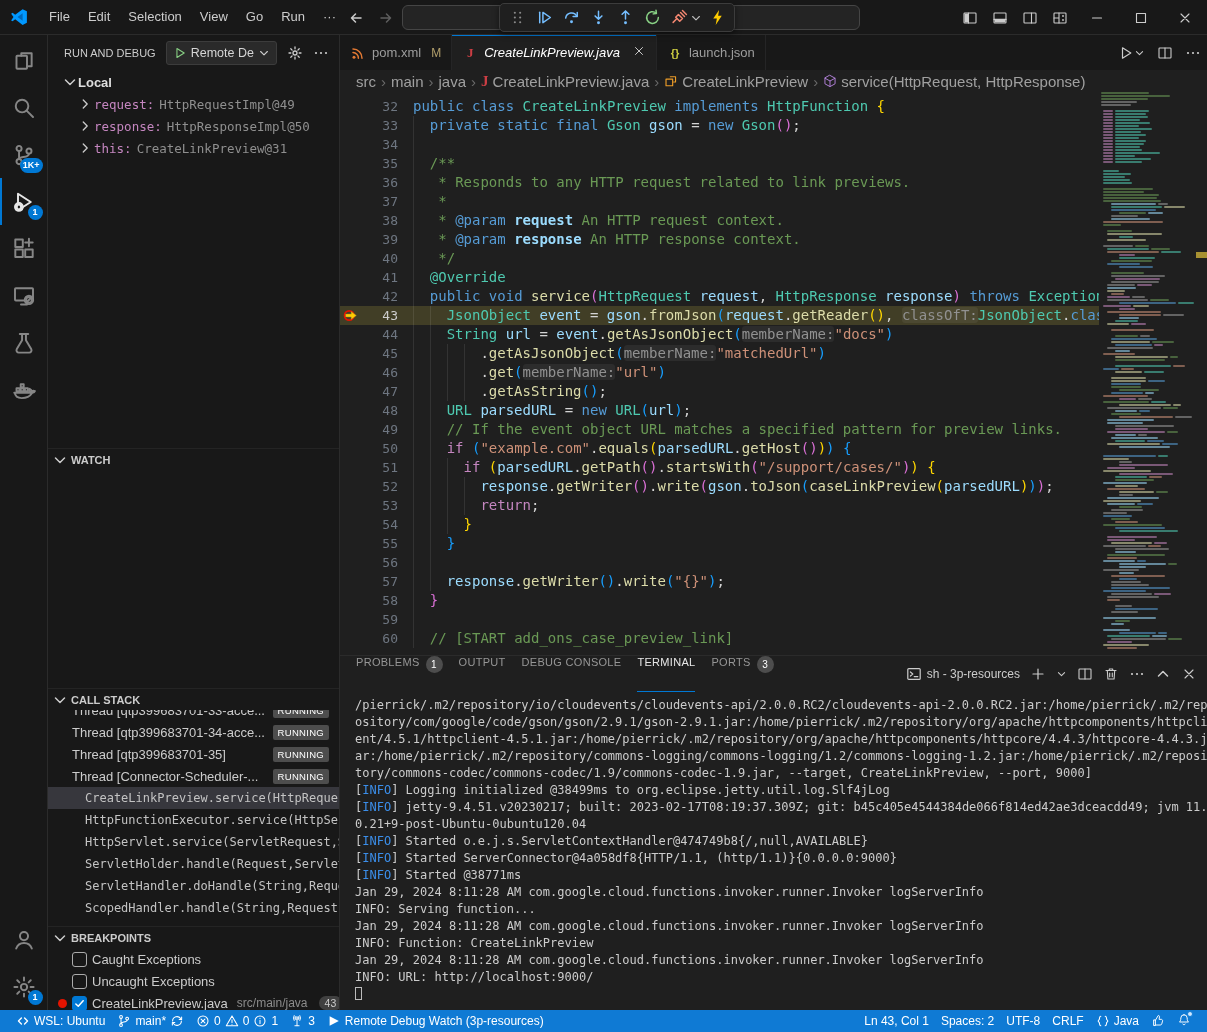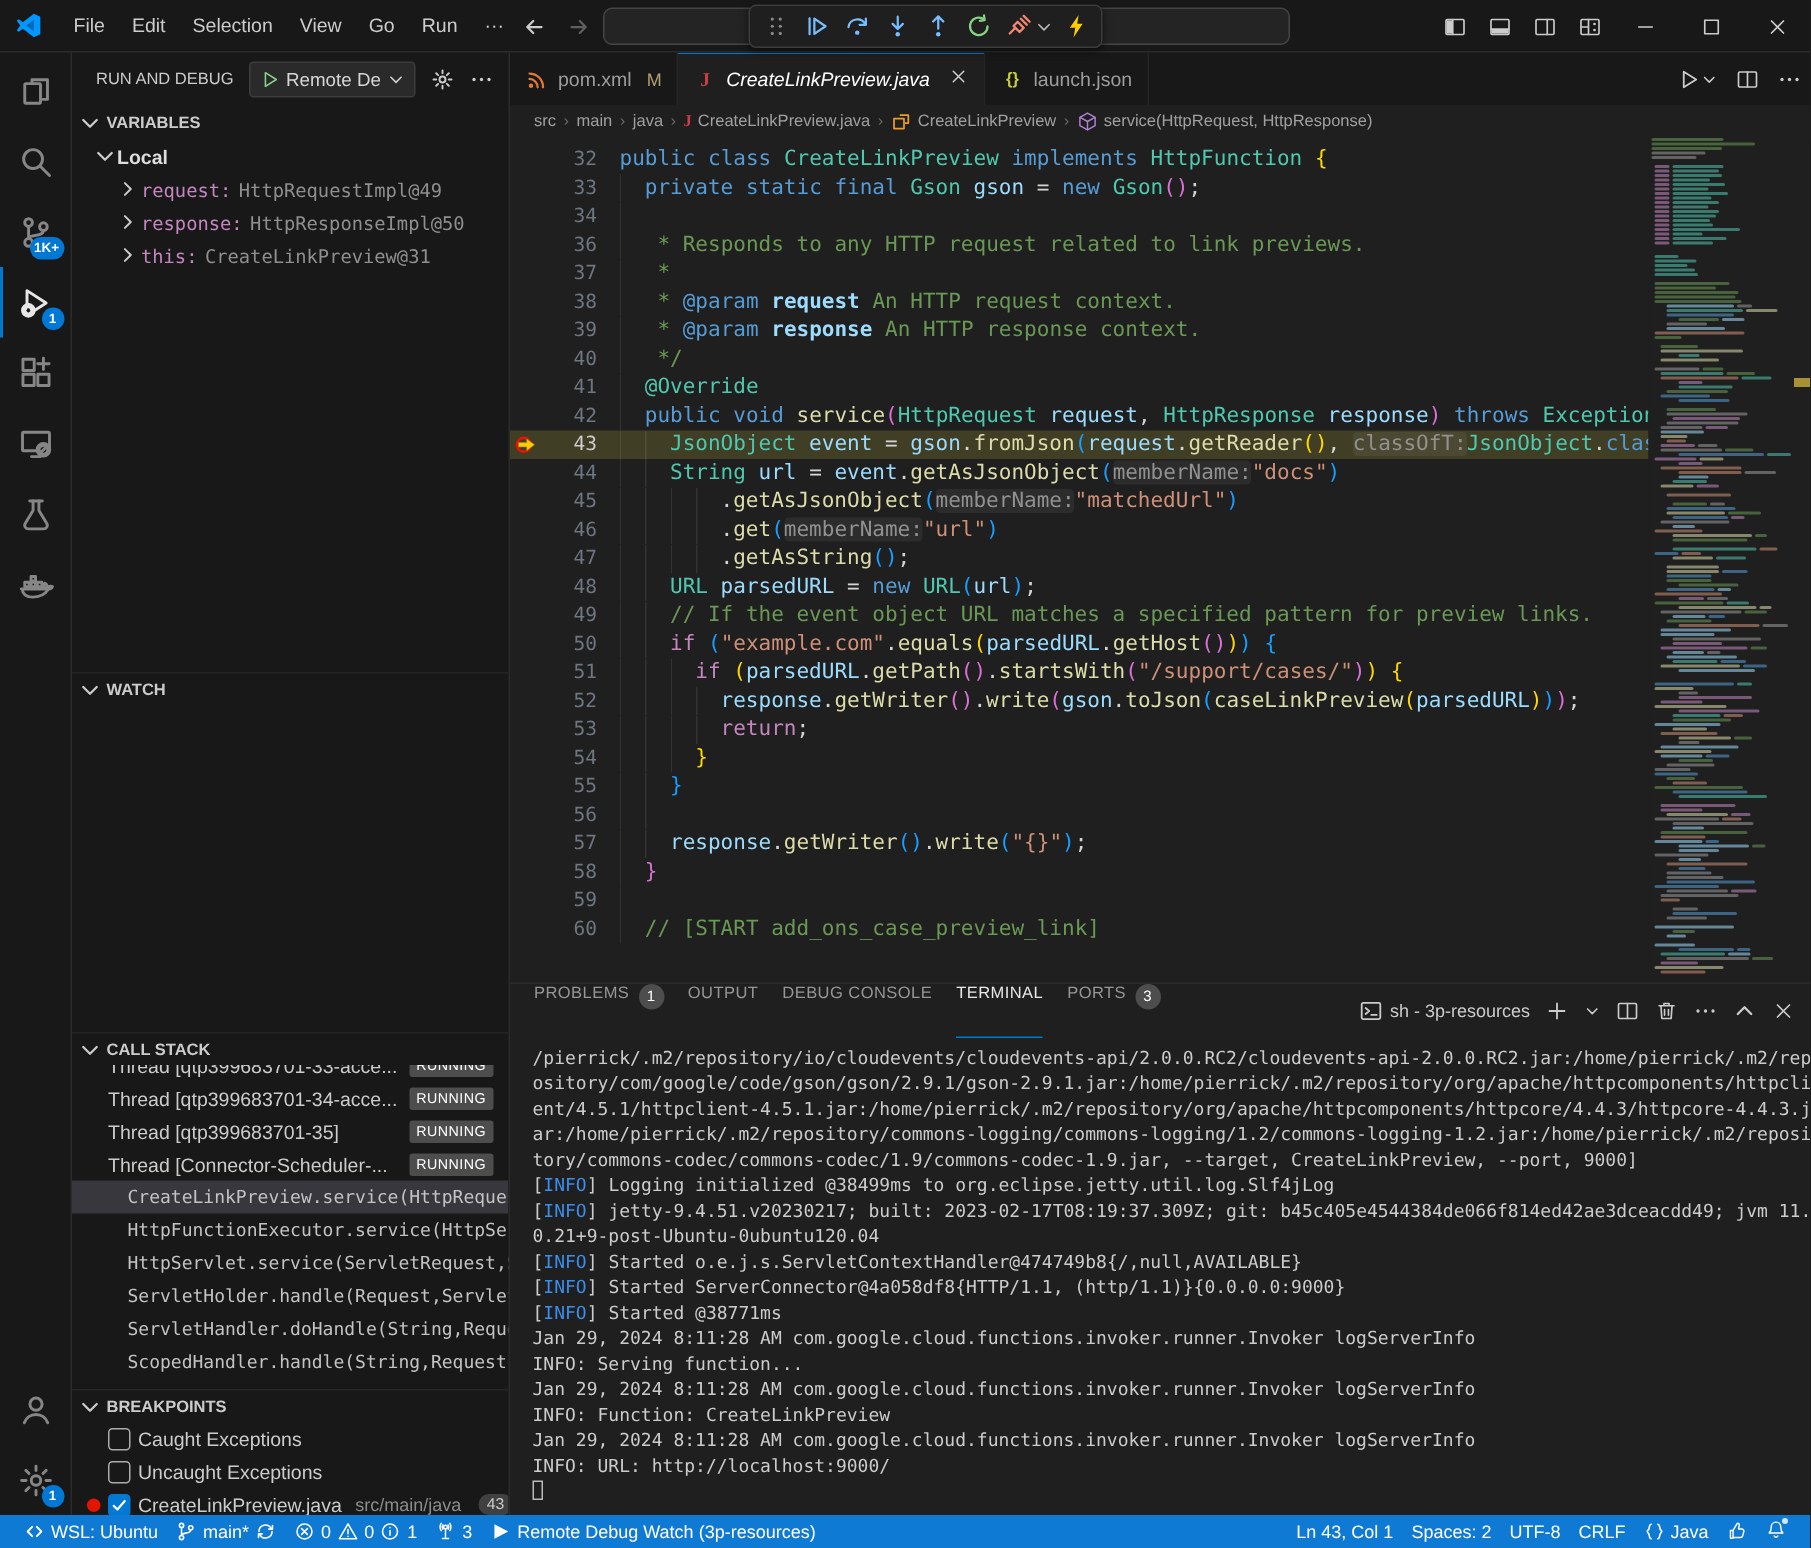--- a/index.html
+++ b/index.html
@@ -58,21 +58,21 @@
 .bp-badge{background:#404040;color:#ccc;font-size:10.5px;padding:1px 6px;border-radius:9px;margin-left:6px}
 
 #editorarea{position:absolute;left:340px;top:35px;right:0;bottom:22px}
 #tabstrip{position:absolute;left:0;top:0;right:0;height:35px;background:#181818;display:flex}
 .tab{height:35px;display:flex;align-items:center;padding:0 10px;gap:6px;font-size:13px;color:#9d9d9d;background:#181818;border-right:1px solid #252526;white-space:nowrap}
 .tab.active{background:#1f1f1f;color:#ffffff;box-shadow:inset 0 1px 0 #0078d4}
 .tab .file-ic{width:16px;text-align:center;font-weight:bold;font-size:13px}
 .tab-deco{margin-left:4px;color:#b3a06c;font-size:12px}
 .tab-close{margin-left:6px;color:#d0d0d0;font-size:13px}
 #editor-actions{position:absolute;right:6px;top:0;height:35px;display:flex;align-items:center;gap:12px;color:#cccccc;background:#181818;padding-left:8px}
-#breadcrumbs{position:absolute;left:0;top:35px;right:0;height:22px;display:flex;align-items:center;padding-left:16px;font-size:11px;color:#a0a0a0;gap:4px;white-space:nowrap}
+#breadcrumbs{position:absolute;left:0;top:35px;right:0;height:22px;display:flex;align-items:center;padding-left:16px;font-size:15px;color:#a0a0a0;gap:4px;white-space:nowrap}
 .crumb-sep{color:#6a6a6a;margin:0 1px}
 .crumb{display:flex;align-items:center;gap:4px}
 
 #code{position:absolute;left:0;top:57px;right:0;height:563px;overflow:hidden;font-family:"DejaVu Sans Mono",monospace;font-size:14px;padding-top:5px}
 .code-line{height:19px;line-height:19px;display:flex;margin-right:108px}
 .code-line.current{background:#413e26;}
 .ln-icon{width:24px;flex:none;position:relative}
 .ln-num{width:34px;flex:none;text-align:right;color:#6e7681;font-size:13px}
 .current .ln-num{color:#cccccc}
 .code-text{padding-left:15px;white-space:pre;flex:1;overflow:hidden;color:#d4d4d4}
@@ -408,28 +408,20 @@
       <span class="icon sb-hdr-ic">
           <svg viewBox="0 0 16 16" fill="none" stroke="currentColor" stroke-width="1.3" stroke-linecap="round" stroke-linejoin="round" width="100%" height="100%">
             <circle cx="3" cy="8" r="1.1" fill="currentColor" stroke="none"></circle>
             <circle cx="8" cy="8" r="1.1" fill="currentColor" stroke="none"></circle>
             <circle cx="13" cy="8" r="1.1" fill="currentColor" stroke="none"></circle>
           </svg>
         </span>
     </div>
 
     <div class="sb-section" style="top:36px;height:377px">
-      <div class="sec-hdr" style="border-top:none">
-        <span class="icon">
-            <svg viewBox="0 0 16 16" fill="none" stroke="currentColor" stroke-width="1.5" stroke-linecap="round" stroke-linejoin="round" width="100%" height="100%">
-              <path d="M3.5 6 8 10.5 12.5 6"></path>
-            </svg>
-          </span>
-          <span>VARIABLES</span>
-      </div>
       <div class="sec-body" style="height:355px">
           <div class="tree-row" style="padding-left: 14px;">
             <span class="twistie icon">
               <svg viewBox="0 0 16 16" fill="none" stroke="currentColor" stroke-width="1.5" stroke-linecap="round" stroke-linejoin="round" width="100%" height="100%">
                 <path d="M3.5 6 8 10.5 12.5 6"></path>
               </svg>
             </span>
             <span class="var-scope">Local</span>
           </div>
           <div class="tree-row" style="padding-left: 30px;">
@@ -627,20 +619,25 @@
         </div>
         <div class="code-line">
           <span class="ln-icon"></span>
           <span class="ln-num">33</span>
           <span class="code-text"><span class="guide"></span><span class="tk-kw">private </span><span class="tk-kw">static </span><span class="tk-kw">final </span><span class="tk-type">Gson </span><span class="tk-var">gson </span><span class="tk-pun">= </span><span class="tk-kw">new </span><span class="tk-type">Gson</span><span class="tk-b2">()</span><span class="tk-pun">;</span></span>
         </div>
         <div class="code-line">
           <span class="ln-icon"></span>
           <span class="ln-num">34</span>
           <span class="code-text"><span class="guide"></span></span>
+        </div>
+        <div class="code-line">
+          <span class="ln-icon"></span>
+          <span class="ln-num">35</span>
+          <span class="code-text"><span class="guide"></span><span class="tk-com">/**</span></span>
         </div>
         <div class="code-line">
           <span class="ln-icon"></span>
           <span class="ln-num">36</span>
           <span class="code-text"><span class="guide"></span> <span class="tk-com">* Responds to any HTTP request related to link previews.</span></span>
         </div>
         <div class="code-line">
           <span class="ln-icon"></span>
           <span class="ln-num">37</span>
           <span class="code-text"><span class="guide"></span> <span class="tk-com">*</span></span>

